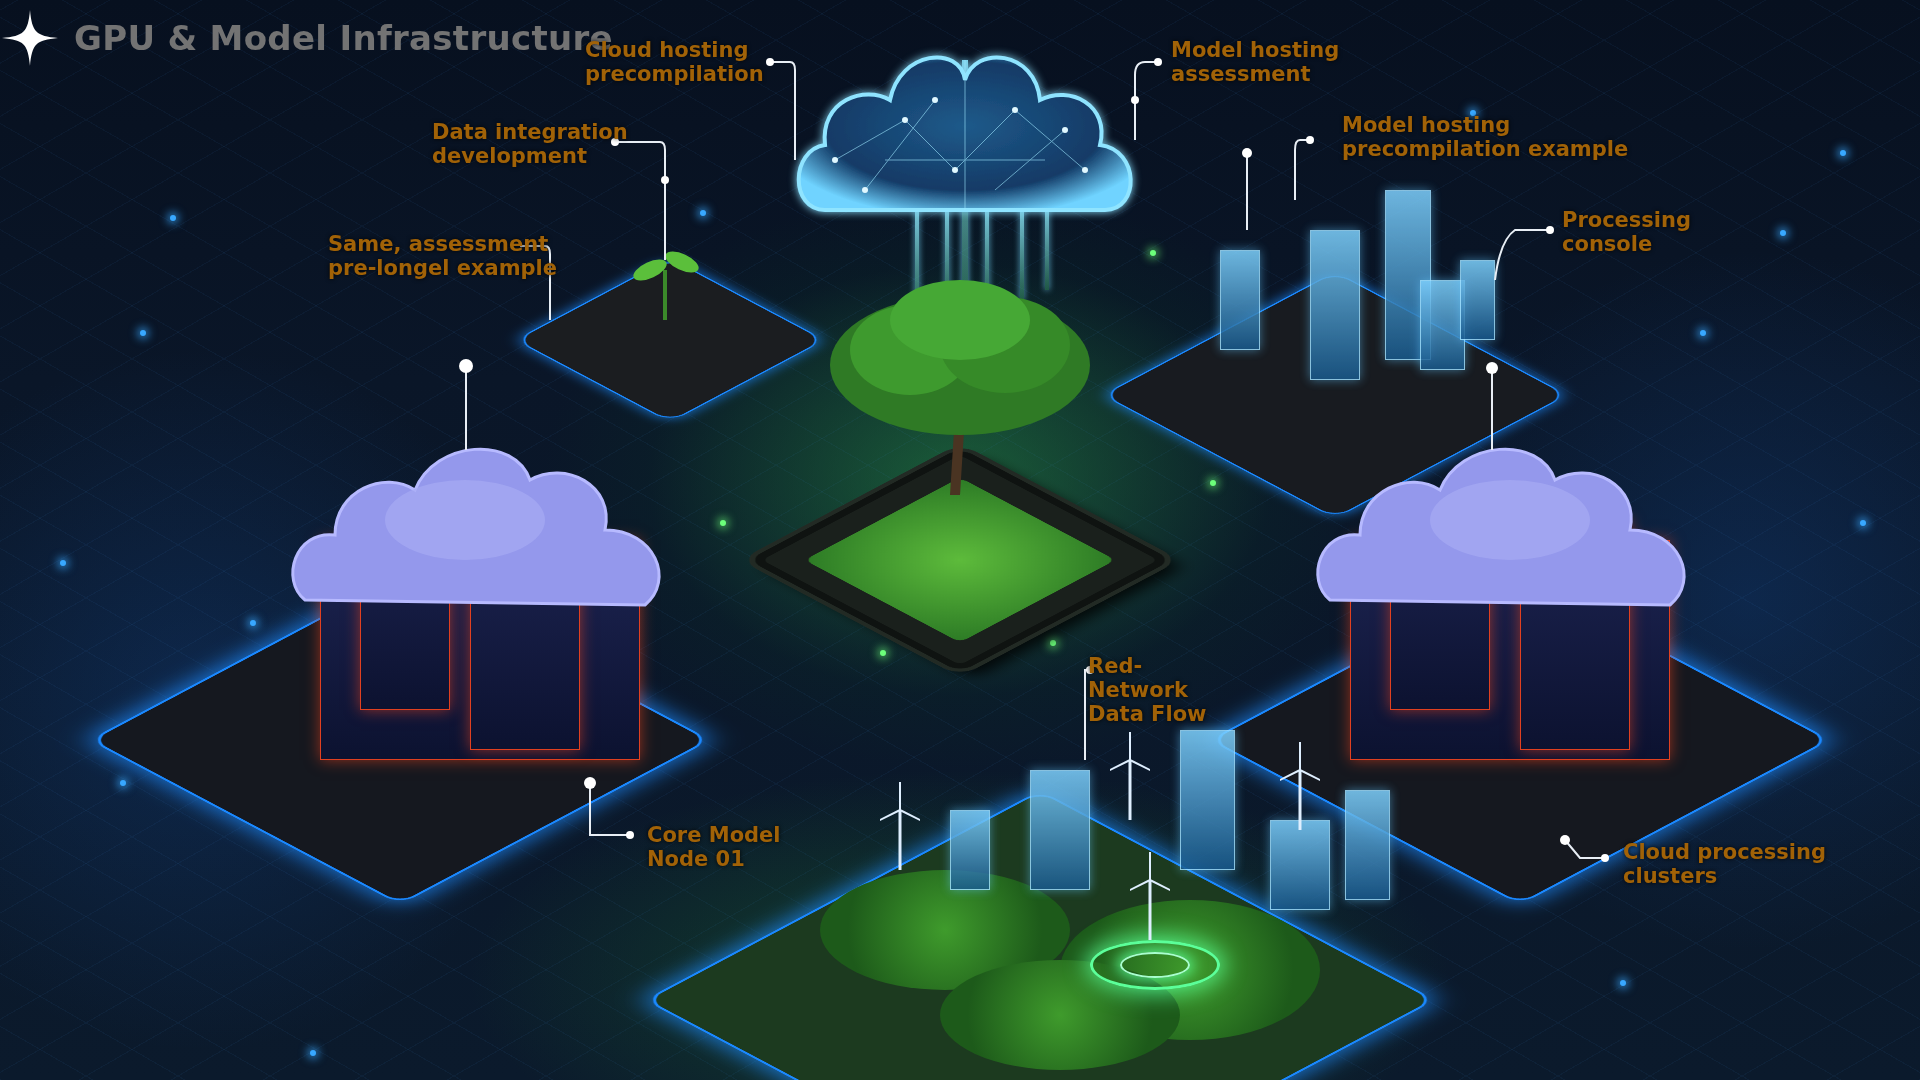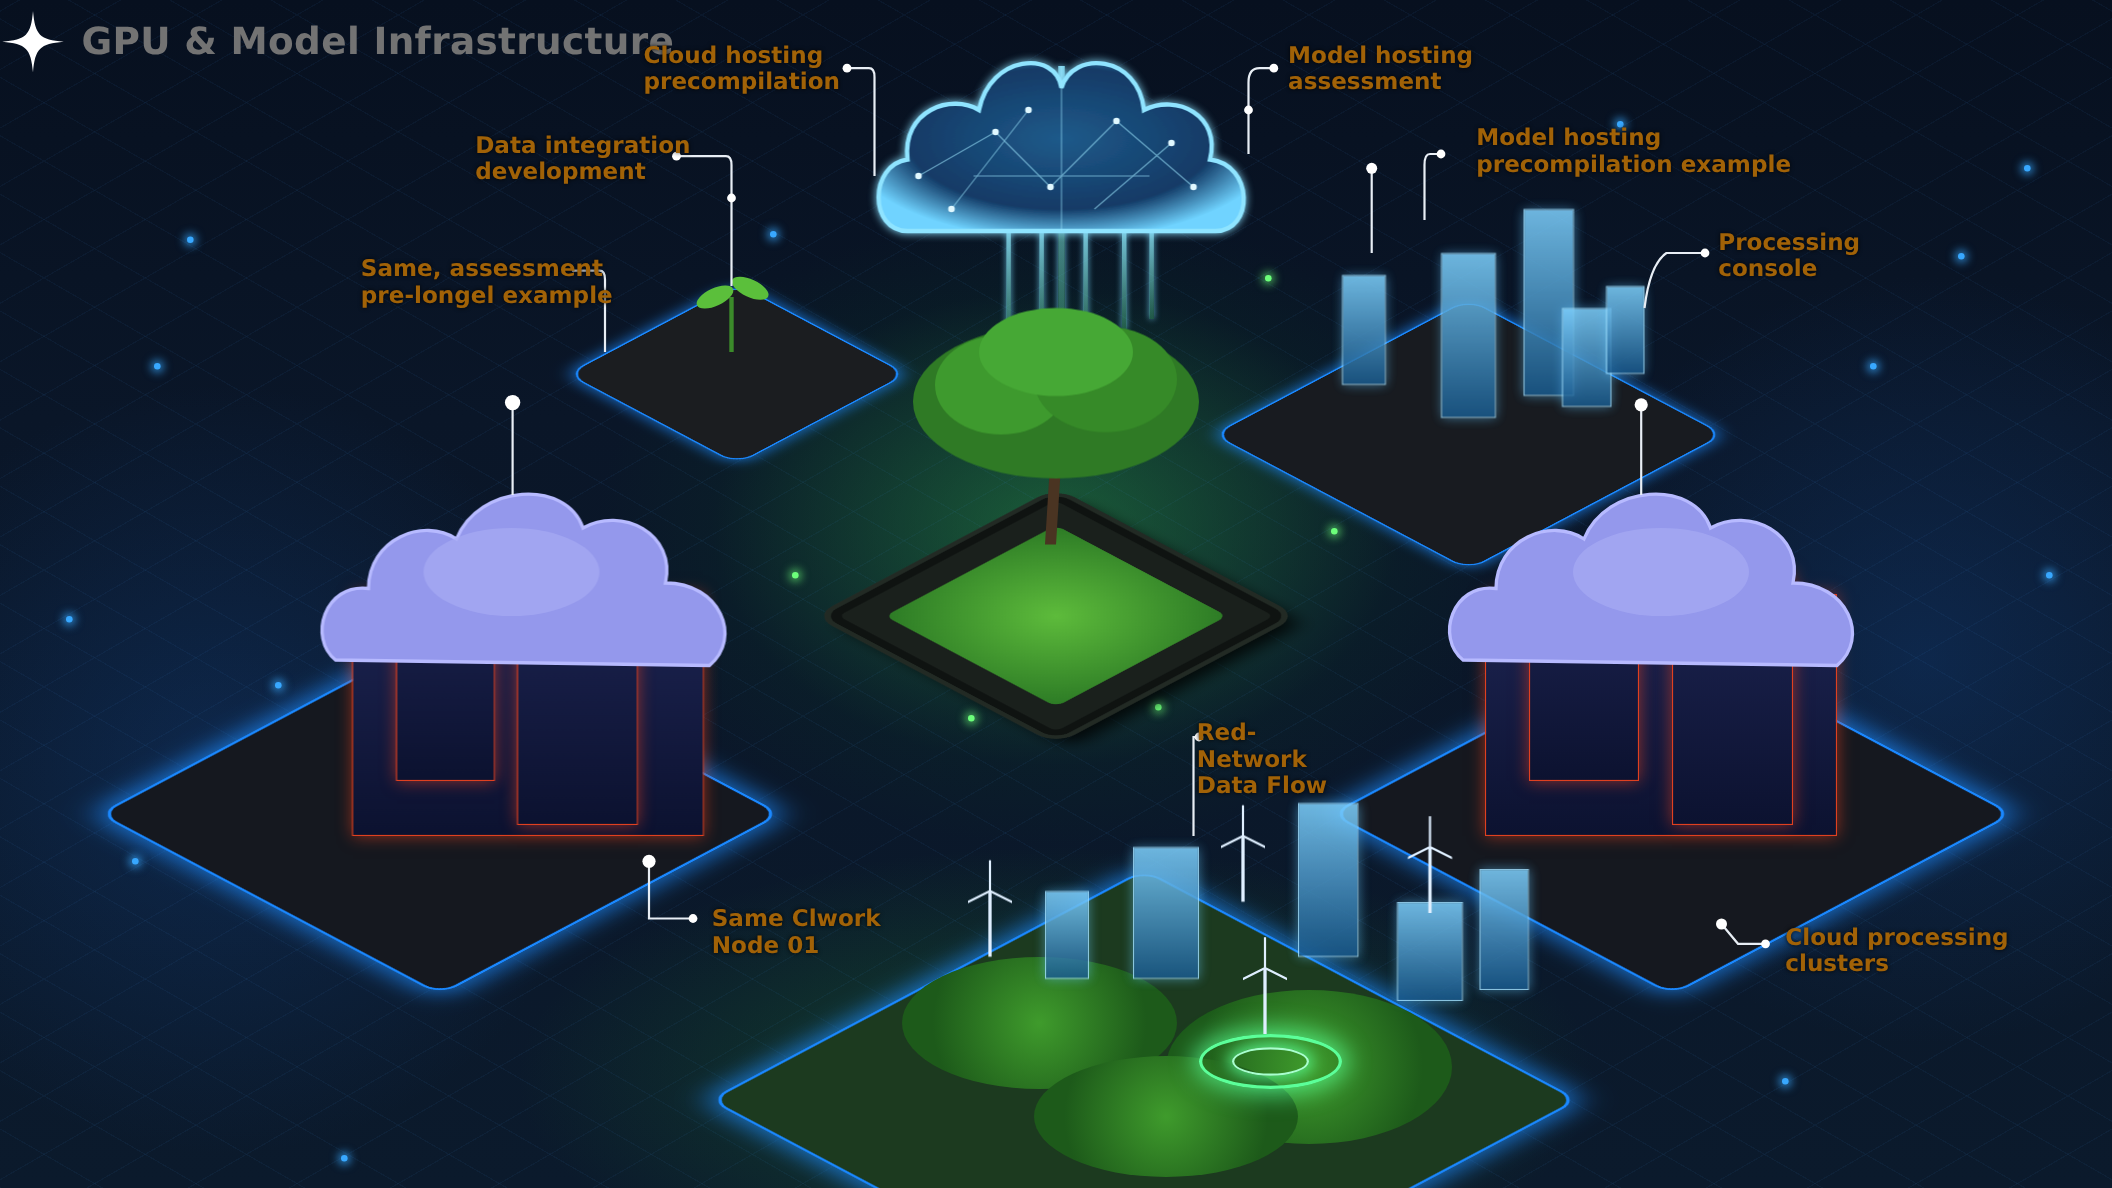--- a/index.html
+++ b/index.html
@@ -273,19 +273,19 @@
 <div class="label" style="left:1562px;top:208px">
   <span>Processing</span>
   <span>console</span>
 </div>
 <div class="label" style="left:1088px;top:654px">
   <span>Red-</span>
   <span>Network</span>
   <span>Data Flow</span>
 </div>
 <div class="label" style="left:647px;top:823px">
-  <span>Same Clwork</span>
+  <span>Core Model</span>
   <span>Node 01</span>
 </div>
 <div class="label" style="left:1623px;top:840px">
   <span>Cloud processing</span>
   <span>clusters</span>
 </div>
 
 </body></html>

